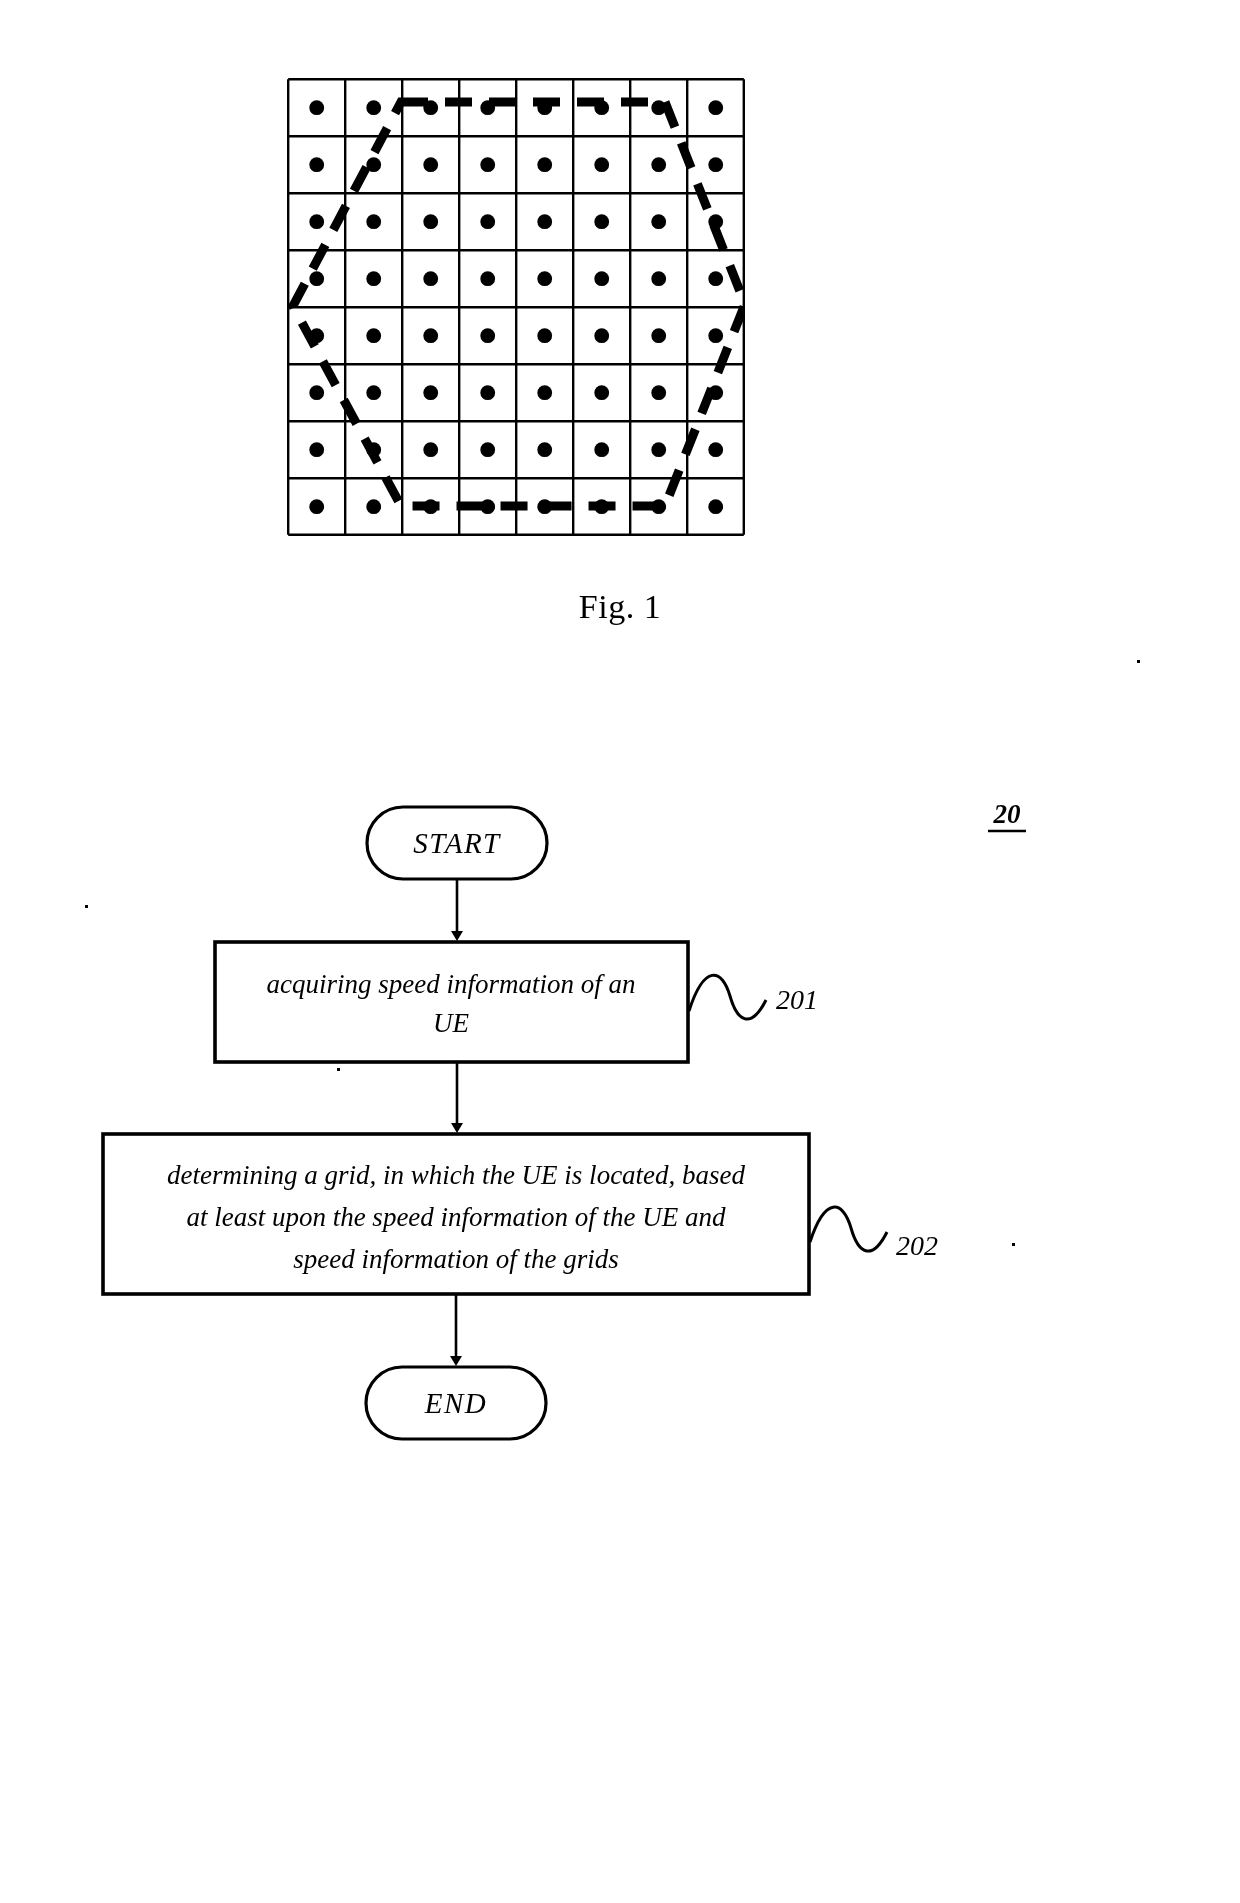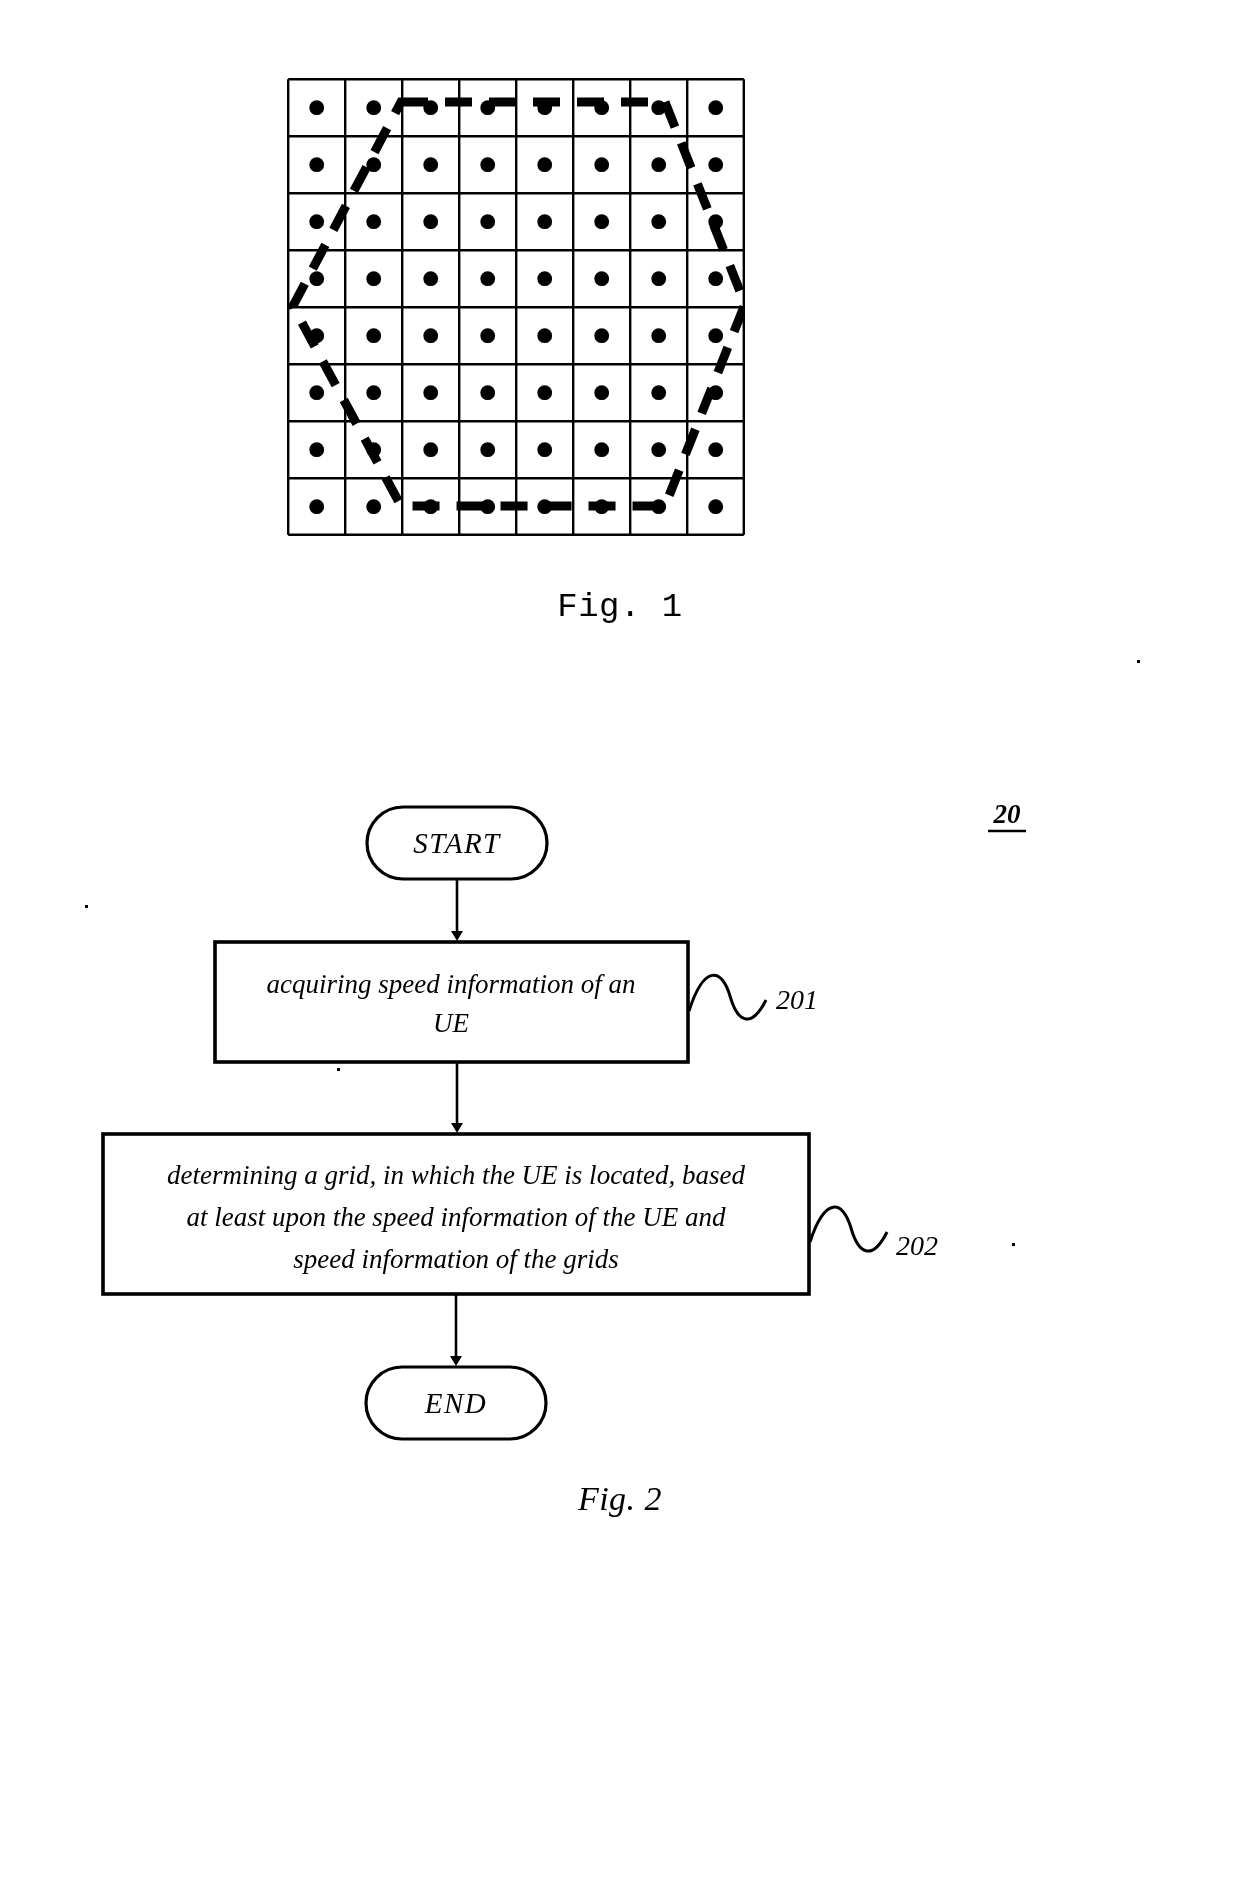--- a/index.html
+++ b/index.html
@@ -16,21 +16,20 @@
     overflow: hidden;
   }
 
   
   #figure-1 {
     position: absolute;
     left: 0;
     top: 0;
     width: 1240px;
     height: 700px;
-    font-family: Liberation Mono, monospace;
   }
   #grid-diagram {
     position: absolute;
     left: 287px;
     top: 78px;
     width: 458px;
     height: 458px;
   }
   #grid-svg {
     display: block;
@@ -256,19 +255,18 @@
     </g>
 
     <line x1="456" y1="534" x2="456" y2="601" stroke="#000000" stroke-width="2.6" marker-end="url(#arrowhead)"></line>
 
     <g>
       <rect x="366" y="607" width="180" height="72" rx="36" ry="36" fill="none" stroke="#000000" stroke-width="3.2"></rect>
       <text class="flow-text terminal-label" x="456" y="653" text-anchor="middle">END</text>
     </g>
   </svg>
 
-  <div id="fig2-caption" style="top:720px;">Fig. 2</div>
 </div>
 
 <div class="stray-mark" style="left:1137px; top:660px;"></div>
 <div class="stray-mark" style="left:85px; top:905px;"></div>
 <div class="stray-mark" style="left:1012px; top:1243px;"></div>
 <div class="stray-mark" style="left:337px; top:1068px;"></div>
 
 </body></html>

